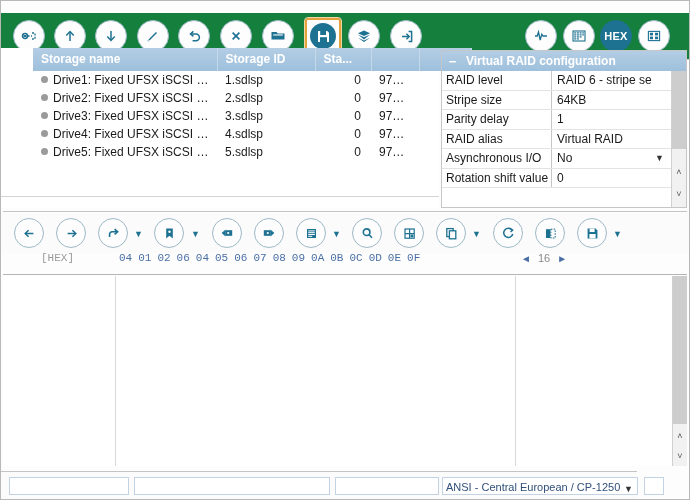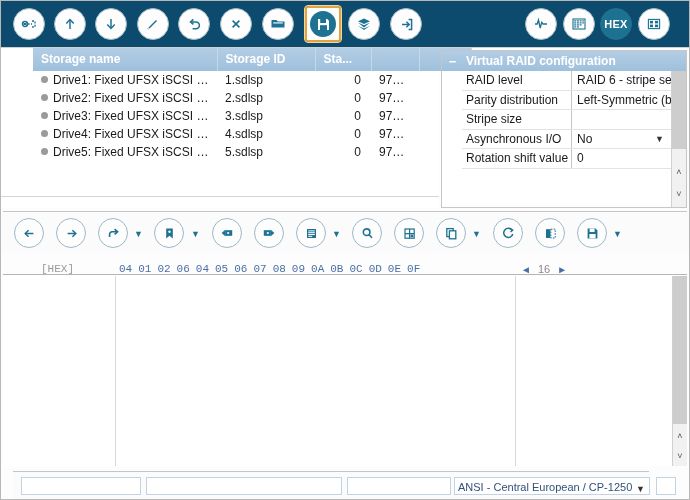--- a/index.html
+++ b/index.html
@@ -21,23 +21,23 @@
     height: 500px;
     position: relative;
     background: #fdfdfd;
     border: 1px solid #b8b8b8;
     box-sizing: border-box;
   }
 
   
   .toolbar-top {
     position: absolute;
-    left: 0; top: 0;
+    left: 0; top: 12px;
     width: 688px; height: 47px;
-    background: #0c4a6e;
+    background: #15803d;
     box-sizing: border-box;
     border-bottom: 1px solid #cfcfcf;
   }
   .tbtn {
     position: absolute;
     width: 32px; height: 32px;
     top: 7px;
     border-radius: 50%;
     border: 1px solid #9db9c6;
     background: #fdfdfd;
@@ -187,21 +187,20 @@
     position: relative;
     height: 136px;
     overflow: hidden;
   }
   .raid-row {
     display: flex;
     height: 19.5px;
     box-sizing: border-box;
     border-bottom: 1px solid #e3e3e3;
     align-items: center;
-    margin-left: 20px;
   }
   .raid-key {
     width: 110px;
     flex: 0 0 110px;
     font-size: 12px;
     color: #1a1a1a;
     padding-left: 4px;
     box-sizing: border-box;
     border-right: 1px solid #c6c6c6;
     white-space: nowrap;
@@ -287,21 +286,21 @@
   .dcaret {
     position: absolute;
     top: 16px;
     font-size: 9px;
     color: #1d7191;
   }
 
   
   .hex-header {
     position: absolute;
-    left: 0; top: 259px;
+    left: 0; top: 248px;
     width: 600px; height: 19px;
     font-family: "Liberation Mono", monospace;
     font-size: 11px;
     color: #4a6fa5;
   }
   .hex-header .hexlbl {
     position: absolute;
     left: 40px; top: 3px;
     color: #9a9a9a;
     font-family: "Liberation Mono", monospace;
@@ -366,21 +365,21 @@
     justify-content: center;
     font-size: 9px;
     color: #555;
   }
   .hex-scroll .arr.up { top: 152px; }
   .hex-scroll .arr.dn { top: 172px; }
 
   
   .statusbar {
     position: absolute;
-    left: 12px; bottom: 0;
+    left: 0; bottom: 0;
     width: 636px; height: 28px;
     background: #fbfbfb;
     border-top: 1px solid #c4c4c4;
     box-sizing: border-box;
   }
   .sfield {
     position: absolute;
     top: 5px;
     height: 18px;
     background: #ffffff;
@@ -606,28 +605,37 @@
       </div>
       <div class="raid-rows">
         <div class="raid-row">
           <div class="raid-key">RAID level</div>
           <div class="raid-val">
             <span>RAID 6 - stripe se</span>
             <span class="caret">▼</span>
           </div>
         </div>
         <div class="raid-row">
-          <div class="raid-key">Parity distribution</div>
+          <div class="raid-key">Stripe size</div>
           <div class="raid-val">
-            <span>Left-Symmetric (b</span>
+            <span>64KB</span>
             <span class="caret">▼</span>
           </div>
         </div>
         <div class="raid-row">
-          <div class="raid-key">Stripe size</div>
+          <div class="raid-key">Parity delay</div>
+          <div class="raid-val">
+            <span>1</span>
+          </div>
+        </div>
+        <div class="raid-row">
+          <div class="raid-key">RAID alias</div>
+          <div class="raid-val">
+            <span>Virtual RAID</span>
+          </div>
         </div>
         <div class="raid-row">
           <div class="raid-key">Asynchronous I/O</div>
           <div class="raid-val">
             <span>No</span>
             <span class="caret" style="right:22px">▼</span>
           </div>
         </div>
         <div class="raid-row">
           <div class="raid-key">Rotation shift value</div>

